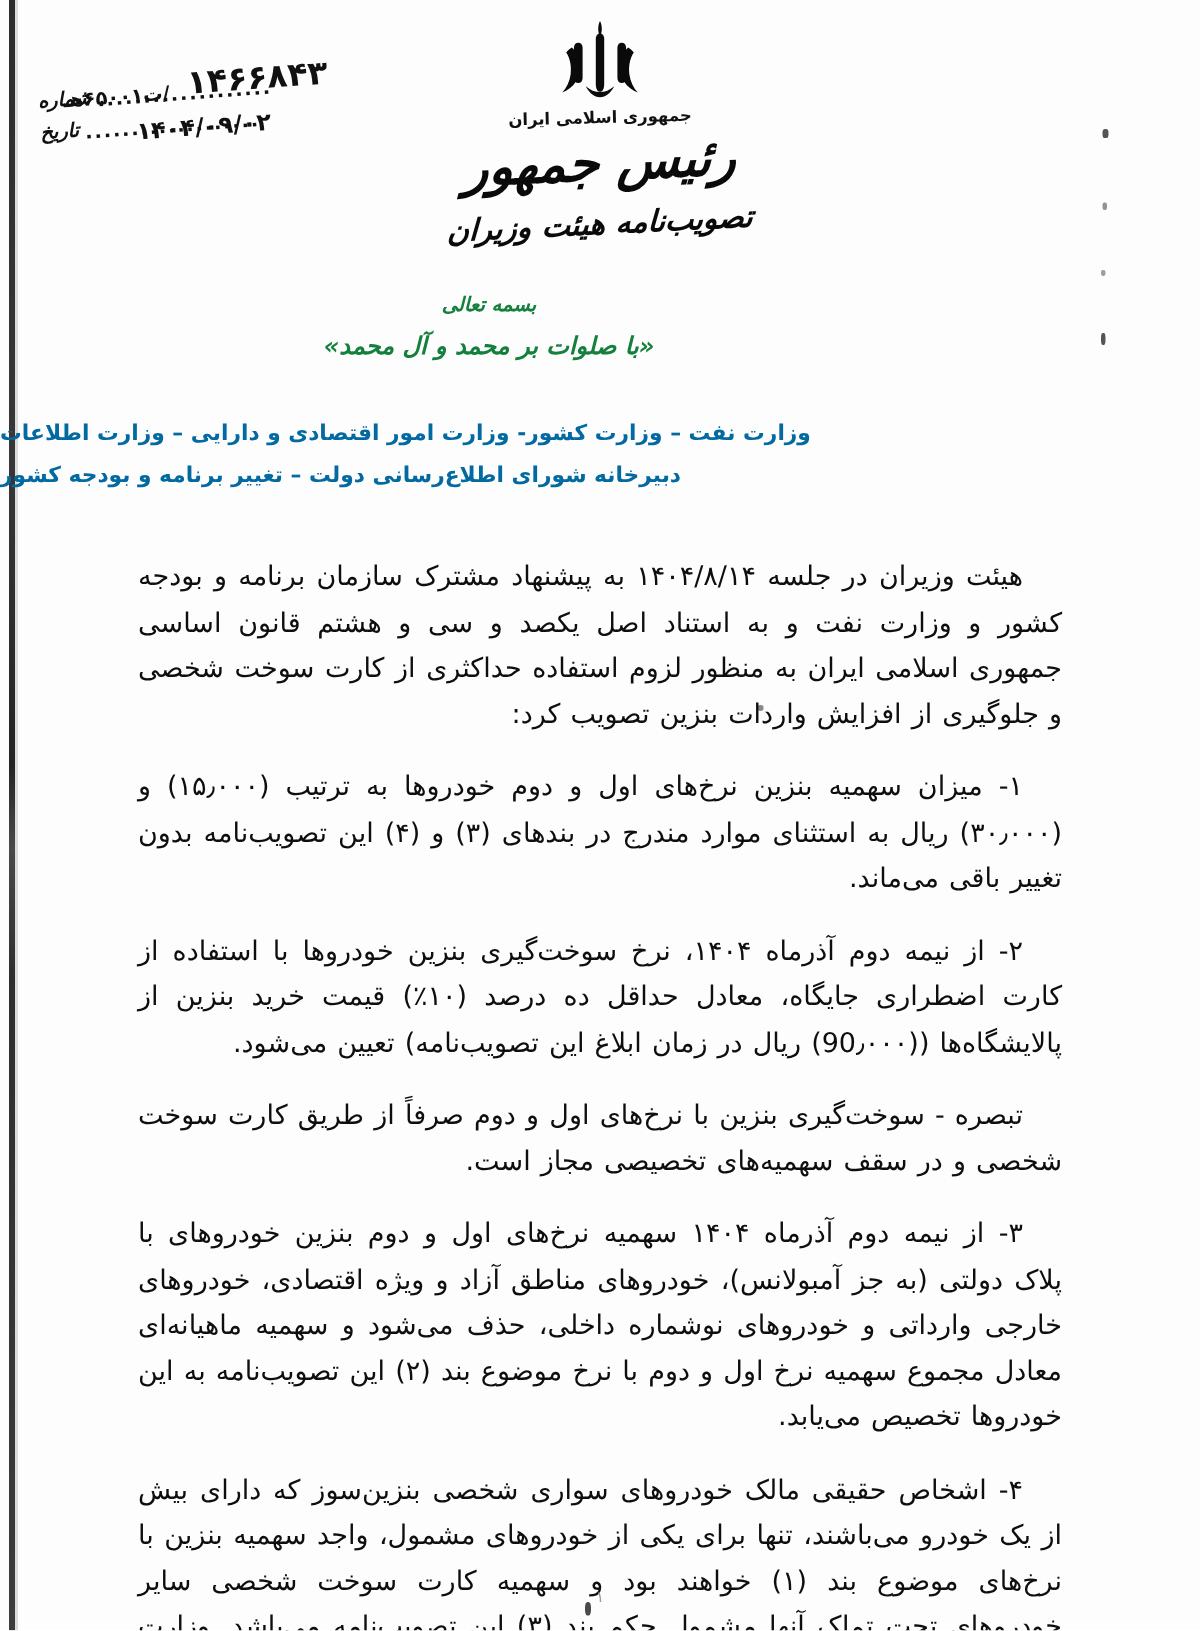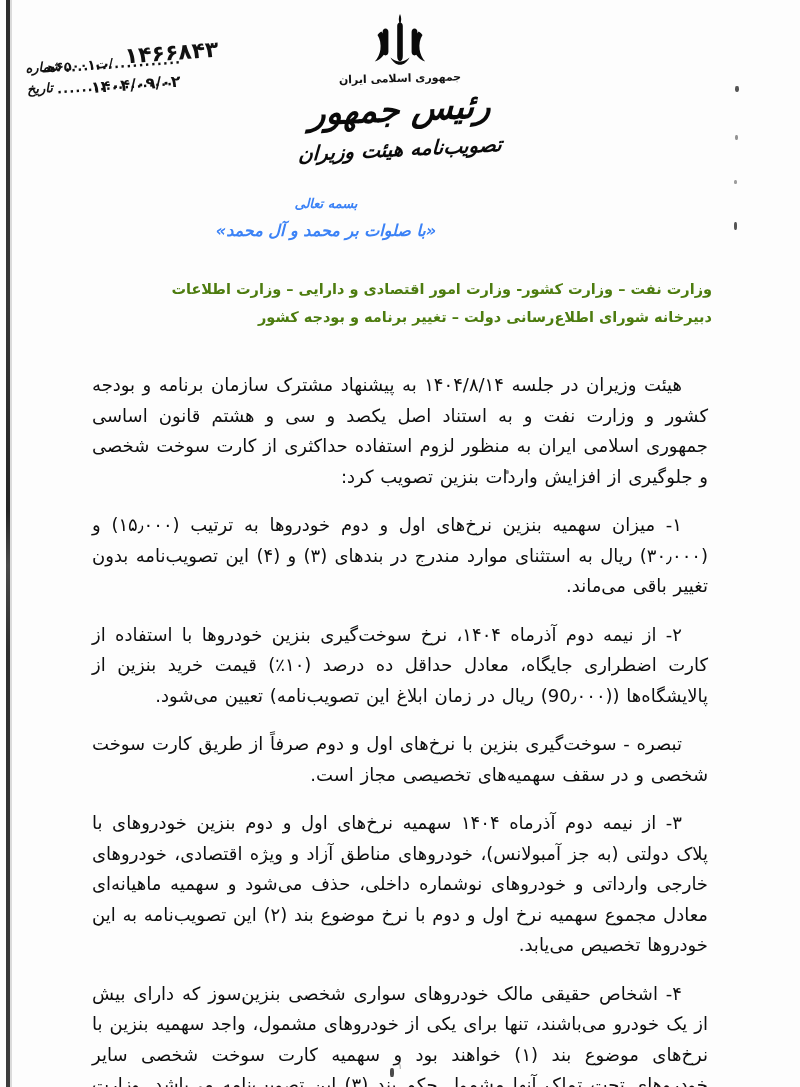--- a/index.html
+++ b/index.html
@@ -154,21 +154,21 @@
     transform: rotate(-2.8deg) skewX(-5deg);
     font-family: "DejaVu Sans", sans-serif;
   }
 
   .invocation {
     position: absolute;
     top: 196px;
     left: 0;
     width: 652px;
     text-align: center;
-    color: #3b82f6;
+    color: #15803d;
   }
   .invocation-1 {
     font-size: 13px;
     font-weight: 700;
     font-style: italic;
     letter-spacing: -.3px;
   }
   .invocation-2 {
     font-size: 16px;
     font-weight: 700;
@@ -176,22 +176,22 @@
     margin-top: 10px;
     letter-spacing: -.3px;
   }
 
   
   .addressees {
     position: absolute;
     top: 275px;
     left: 0;
     width: 712px;
-    text-align: right;
-    color: #4d7c0f;
+    text-align: left;
+    color: #0369a1;
   }
   .addressee-line {
     font-size: 14.5px;
     font-weight: 700;
     line-height: 28px;
     letter-spacing: -.2px;
   }
 
   
   .body-text {

